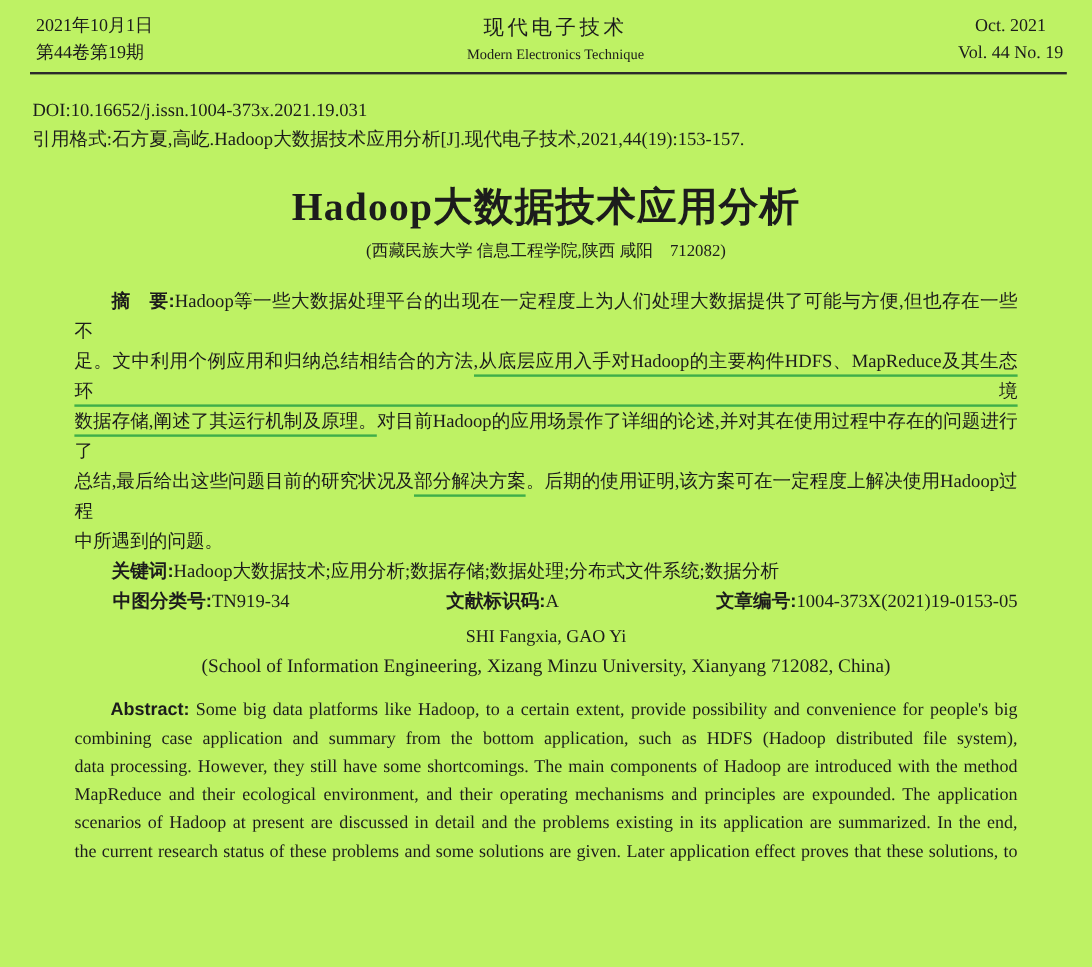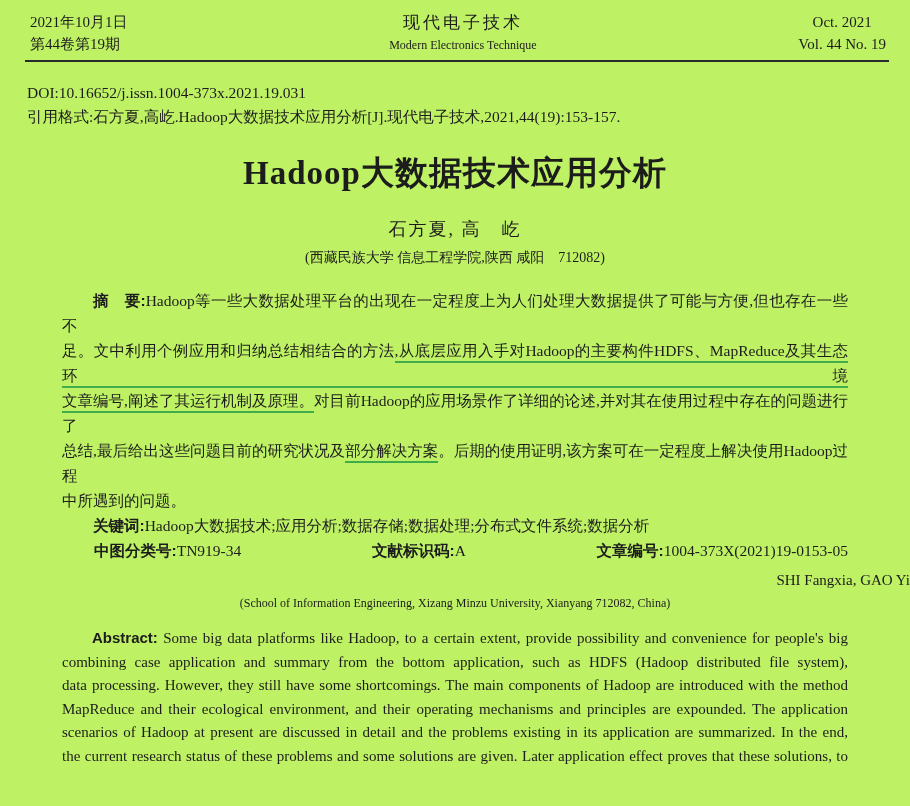--- a/index.html
+++ b/index.html
@@ -46,22 +46,22 @@
     font-weight: bold;
     font-family: "Liberation Sans", "DejaVu Sans", sans-serif;
   }
   .seg-u { border-bottom: 2px solid var(--green); padding-bottom: 2px; }
   .class-row {
     display: flex; justify-content: space-between;
     margin: 0 62px; padding-left: 32px;
     font-size: 15.5px; line-height: 25px;
   }
   .title-en { margin-top: 25px; text-align: center; font-size: 20px; font-weight: bold; }
-  .authors-en { margin-top: 9px; text-align: right; font-size: 15px; font-family: Liberation Serif, serif; }
-  .affil-en { margin-top: 7px; text-align: center; font-size: 12px; }
+  .authors-en { margin-top: 9px; text-align: center; font-size: 15px; font-family: Liberation Serif, serif; }
+  .affil-en { margin-top: 7px; text-align: center; font-size: 16px; }
   .en-abstract { margin: 15px 62px 0; font-size: 15px; line-height: 23.5px; }
 </style>
 </head>
 <body>
 
 <div class="page">
 
   <div class="header">
     <div class="h-left">
       <div>2021年10月1日</div>
@@ -78,27 +78,26 @@
   </div>
 
   <div class="rule"></div>
 
   <div class="meta">
     <div>DOI:10.16652/j.issn.1004-373x.2021.19.031</div>
     <div>引用格式:石方夏,高屹.Hadoop大数据技术应用分析[J].现代电子技术,2021,44(19):153-157.</div>
   </div>
 
   <h1 class="title-cn">Hadoop大数据技术应用分析</h1>
-  <div class="authors-cn">石方夏, 高　屹</div>
   <div class="affil-cn">(西藏民族大学 信息工程学院,陕西 咸阳　712082)</div>
 
   <div class="cn-abstract">
     <div class="jline indent"><span class="seg-b">摘　要:</span><span>Hadoop等一些大数据处理平台的出现在一定程度上为人们处理大数据提供了可能与方便,但也存在一些不</span></div>
     <div class="jline"><span>足。文中利用个例应用和归纳总结相结合的方法</span><span class="seg-u">,从底层应用入手对Hadoop的主要构件HDFS、MapReduce及其生态环境</span></div>
-    <div class="jline"><span class="seg-u">文章编号,阐述了其运行机制及原理。</span><span>对目前Hadoop的应用场景作了详细的论述,并对其在使用过程中存在的问题进行了</span></div>
+    <div class="jline"><span class="seg-u">数据存储,阐述了其运行机制及原理。</span><span>对目前Hadoop的应用场景作了详细的论述,并对其在使用过程中存在的问题进行了</span></div>
     <div class="jline"><span>总结,最后给出这些问题目前的研究状况及</span><span class="seg-u">部分解决方案</span><span>。后期的使用证明,该方案可在一定程度上解决使用Hadoop过程</span></div>
     <div class="jline last"><span>中所遇到的问题。</span></div>
     <div class="jline last indent"><span class="seg-b">关键词:</span><span>Hadoop大数据技术;应用分析;数据存储;数据处理;分布式文件系统;数据分析</span></div>
   </div>
 
   <div class="class-row">
     <div><span class="seg-b">中图分类号:</span><span>TN919-34</span></div>
     <div><span class="seg-b">文献标识码:</span><span>A</span></div>
     <div><span class="seg-b">文章编号:</span><span>1004-373X(2021)19-0153-05</span></div>
   </div>

